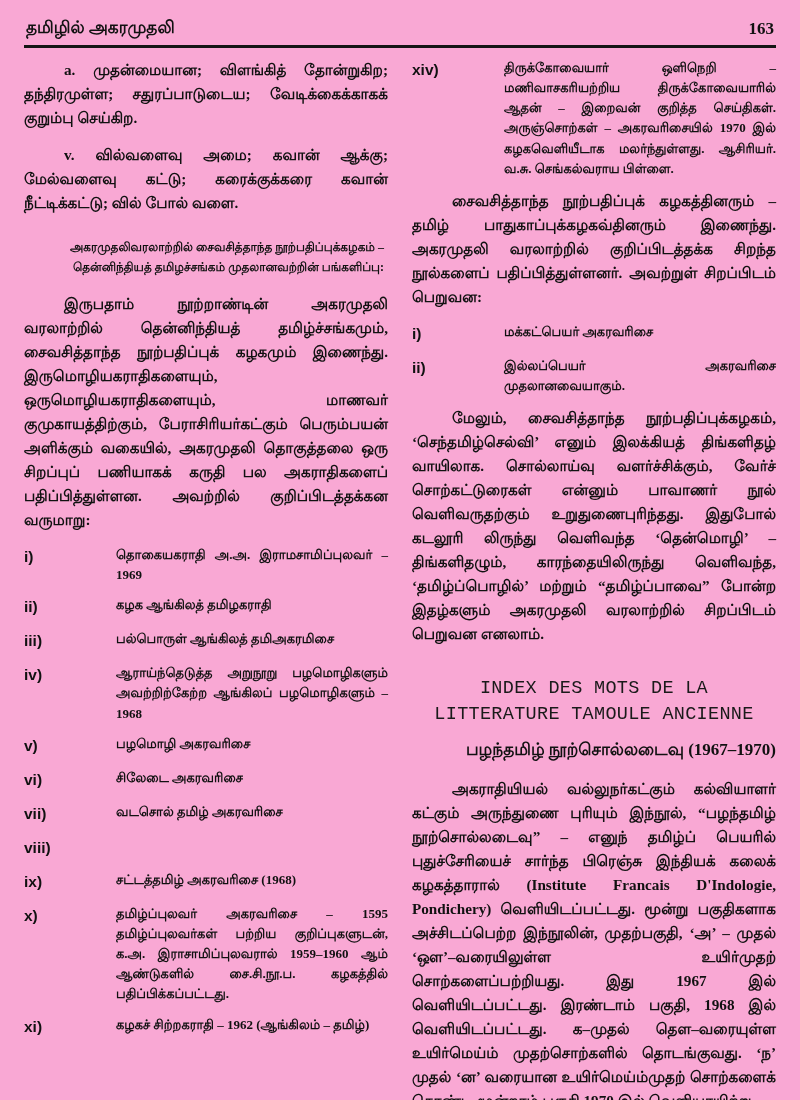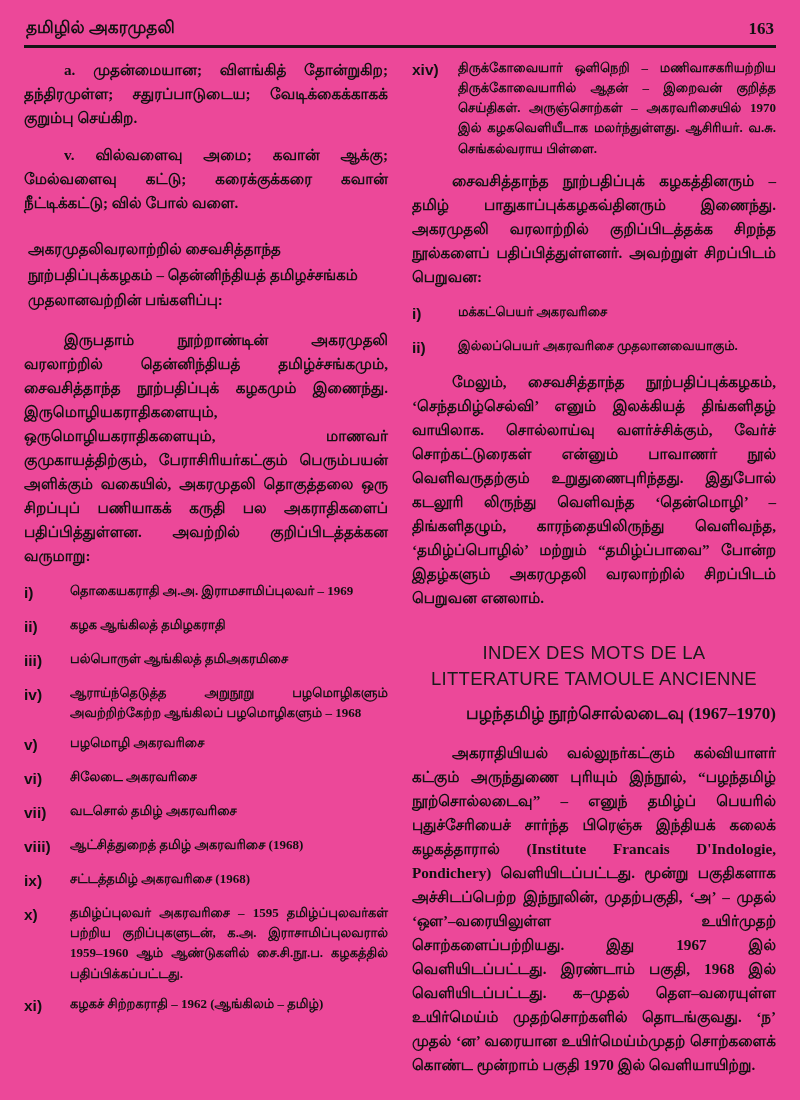--- a/index.html
+++ b/index.html
@@ -4,21 +4,21 @@
 <style>
   html,body { margin:0; padding:0; }
   body {
     font-family: "Liberation Serif", "DejaVu Sans", serif;
     background:#e8e8e4;
   }
   .page {
     position:relative;
     width:800px; height:1100px;
     margin:0 auto;
-    background:#ec4899;
+    background:#f9a8d4;
     color:#111;
     overflow:hidden;
     box-sizing:border-box;
     padding:14px 24px 10px 24px;
   }
   .page-header {
     display:flex; justify-content:space-between; align-items:flex-end;
     font-weight:bold; font-size:17px;
     padding:4px 2px 6px 2px;
   }
@@ -27,39 +27,39 @@
   .col { flex:1 1 0; min-width:0; }
 
   .body-para {
     font-size:15.2px; line-height:1.58; text-align:justify;
     font-weight:600;
     text-indent:40px;
     margin:0 0 13px 0;
   }
 
   .section-heading {
-    text-align:left; font-weight:bold; font-size:15px; line-height:1.7;
+    text-align:right; font-weight:bold; font-size:12px; line-height:1.7;
     margin:22px 4px 14px 4px;
   }
 
   .list { margin:0; }
-  .list-item { display:flex; margin:0 0 10px 0; }
+  .list-item { display:flex; margin:0 0 10px 0;gap:46px; }
   .list-marker {
     flex:0 0 46px; font-weight:bold; font-size:15.5px;
     font-family:"Liberation Sans", sans-serif;
     line-height:1.55;
   }
   .list-text {
     flex:1; font-size:13px; font-weight:600; line-height:1.55;
     text-align:justify;
   }
 
   .index-heading {
     text-align:center;
-    font-family:Liberation Sans, sans-serif;
+    font-family:Liberation Mono, monospace;
     font-weight:normal; font-size:18.5px; line-height:1.4;
     letter-spacing:0.3px;
     margin:30px 0 12px 0; color:#1a1a1a;
   }
   .index-subheading {
     text-align:right; font-weight:bold; font-size:17px;
     margin:0 0 16px 0;
   }
 </style>
 </head>
@@ -107,21 +107,20 @@
         <div class="list-item">
           <span class="list-marker">vi)</span>
           <span class="list-text">சிலேடை அகரவரிசை</span>
         </div>
         <div class="list-item">
           <span class="list-marker">vii)</span>
           <span class="list-text">வடசொல் தமிழ் அகரவரிசை</span>
         </div>
         <div class="list-item">
           <span class="list-marker">viii)</span>
-          <span class="list-text">ஆட்சித்துறைத் தமிழ் அகரவரிசை (1968)</span>
         </div>
         <div class="list-item">
           <span class="list-marker">ix)</span>
           <span class="list-text">சட்டத்தமிழ் அகரவரிசை (1968)</span>
         </div>
         <div class="list-item">
           <span class="list-marker">x)</span>
           <span class="list-text">தமிழ்ப்புலவர் அகரவரிசை – 1595 தமிழ்ப்புலவர்கள் பற்றிய குறிப்புகளுடன், க.அ. இராசாமிப்புலவரால் 1959–1960 ஆம் ஆண்டுகளில் சை.சி.நூ.ப. கழகத்தில் பதிப்பிக்கப்பட்டது.</span>
         </div>
         <div class="list-item">

